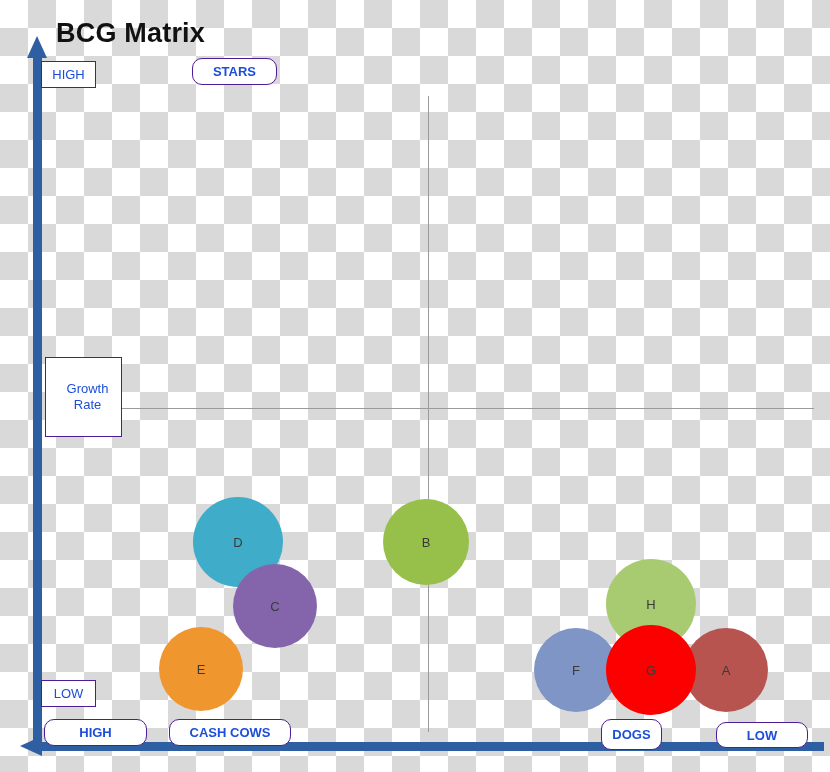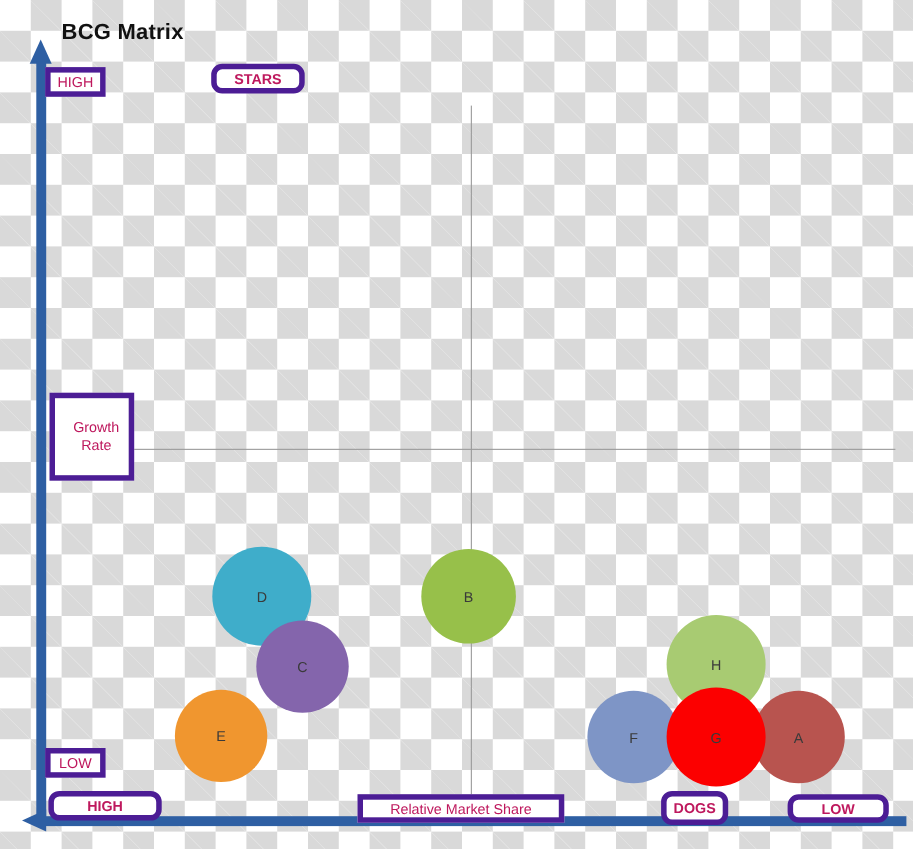--- a/index.html
+++ b/index.html
@@ -27,21 +27,21 @@
   }
   #canvas {
     position: absolute;
     left: 0; top: 0;
     width: 830px; height: 772px;
   }
   .title {
     position: absolute;
     left: 56px;
     top: 18px;
-    font-size: 20px;
+    font-size: 27px;
     font-weight: bold;
     color: #111111;
     letter-spacing: 0.2px;
   }
   
   .axis-v {
     position: absolute;
     left: 33px;
     top: 56px;
     width: 9px;
@@ -88,23 +88,23 @@
     left: 48px;
     top: 408px;
     width: 766px;
     height: 1px;
     background: #9a9a9a;
   }
   
   .boxlabel {
     position: absolute;
     background: #ffffff;
-    border: 5px solid #4c1d95;
+    border: 1px solid #4c1d95;
     font-size: 13px;
-    color: #be185d;
+    color: #1d4ed8;
     display: flex;
     align-items: center;
     justify-content: center;
     box-sizing: border-box;
     white-space: nowrap;
   }
   .boxlabel.bold { font-weight: bold; border-radius: 10px; }
   .boxlabel.two-line {
     flex-direction: column;
     line-height: 1.25;
@@ -149,22 +149,22 @@
     <div>Rate</div>
   </div>
 
   <div class="boxlabel" style="left:41px; top:680px; width:55px; height:27px;">LOW</div>
 
   <div class="boxlabel bold" style="left:192px; top:58px; width:85px; height:27px;">STARS</div>
 
 
   <div class="boxlabel bold" style="left:44px; top:719px; width:103px; height:27px;">HIGH</div>
 
+  <div class="boxlabel bold" style="left:169px; top:719px; width:122px; height:27px;">CASH COWS</div>
 
-  <div class="boxlabel" style="left:325px; top:722px; width:188px; height:26px;">Relative Market Share</div>
 
   <div class="boxlabel bold" style="left:601px; top:719px; width:61px; height:31px;">DOGS</div>
 
   <div class="boxlabel bold" style="left:716px; top:722px; width:92px; height:26px;">LOW</div>
 
   <div class="bubble" style="z-index: 1; left: 193px; top: 497px; width: 90px; height: 90px; background: rgb(63, 173, 202);">
     <span>D</span>
   </div>
   <div class="bubble" style="z-index: 2; left: 233px; top: 564px; width: 84px; height: 84px; background: rgb(132, 101, 172);">
     <span>C</span>

